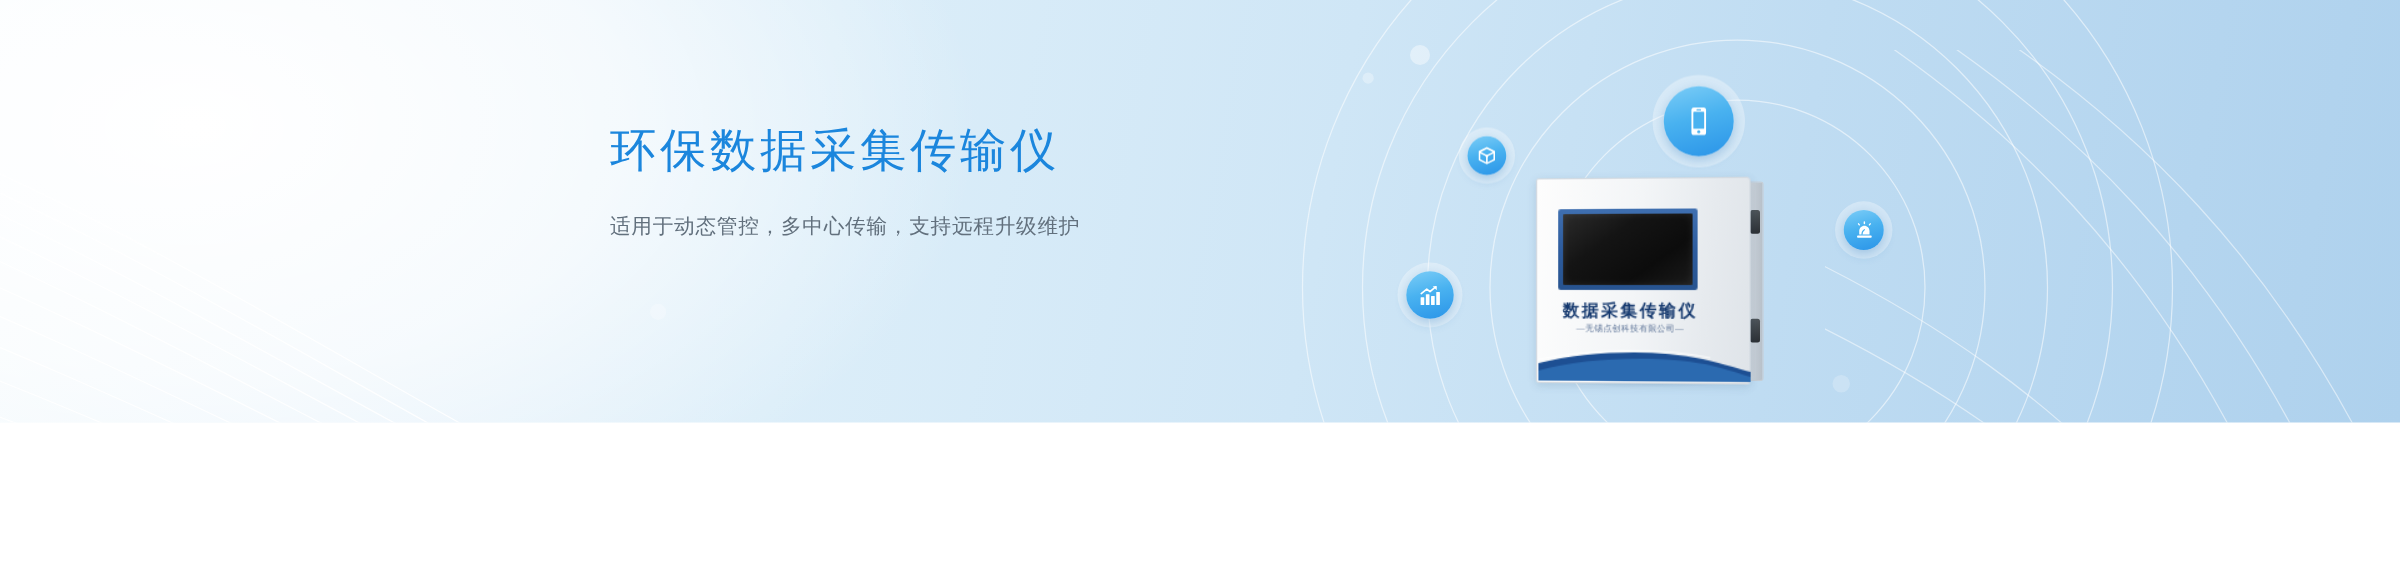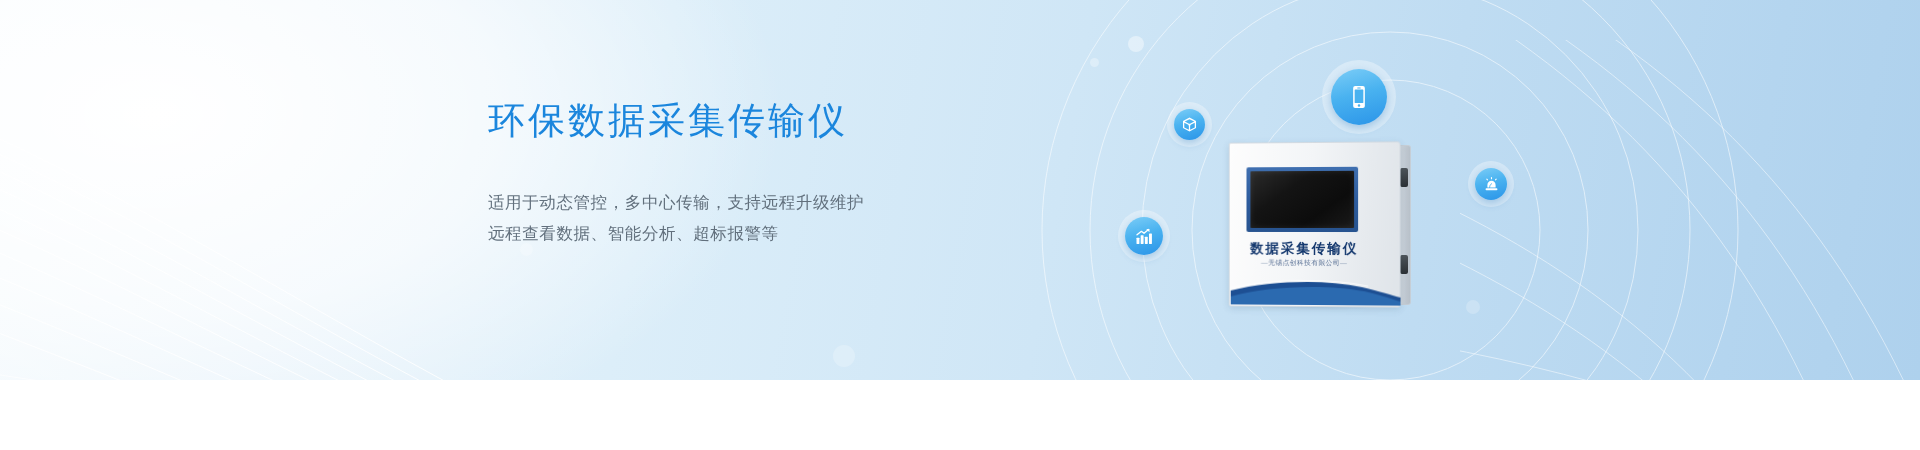--- a/index.html
+++ b/index.html
@@ -3,41 +3,41 @@
 <meta charset="utf-8">
 <style>
   * { margin:0; padding:0; box-sizing:border-box; }
   html,body { width:1920px; height:450px; overflow:hidden; }
   body {
     font-family:"Liberation Sans","DejaVu Sans",sans-serif;
     background:#ffffff;
   }
   #banner {
     position:relative;
-    width:1920px; height:380px;
+    width:1920px; height:338px;
     overflow:hidden;
     background:
       radial-gradient(ellipse 900px 520px at 8% 30%, #ffffff 0%, rgba(255,255,255,0.65) 38%, rgba(255,255,255,0) 70%),
       linear-gradient(100deg, #f4fafd 0%, #e8f3fb 16%, #dceef9 34%, #cfe6f6 55%, #bfdcf2 74%, #b4d5ef 90%, #aed1ed 100%);
   }
   
   .deco-lines-left { position:absolute; left:-40px; top:60px; width:900px; height:420px; pointer-events:none; }
   .deco-arcs-right { position:absolute; right:180px; top:-120px; width:700px; height:700px; pointer-events:none; }
   .deco-arcs-far   { position:absolute; right:-60px; top:40px; width:520px; height:460px; pointer-events:none; }
 
   
   .bubble { position:absolute; border-radius:50%; background:rgba(255,255,255,0.42); pointer-events:none; }
 
   
   .text-block { position:absolute; left:488px; top:98px; width:520px; }
   .headline {
     font-size:37px; line-height:46px; letter-spacing:3px;
     color:#1b86dd; font-weight:400; white-space:nowrap;
   }
-  .sub-list { margin-top:43px; }
+  .sub-list { margin-top:22px; }
   .sub-line {
     font-size:16.5px; line-height:31px; letter-spacing:0.6px;
     color:#62707d; font-weight:400; white-space:nowrap;
   }
 
   
   .device-wrap { position:absolute; left:1228px; top:142px; width:182px; height:172px; }
   .device-shadow {
     position:absolute; left:6px; top:152px; width:172px; height:16px;
     background:radial-gradient(ellipse at 50% 50%, rgba(60,95,135,0.22) 0%, rgba(60,95,135,0) 72%);
@@ -146,21 +146,20 @@
   <div class="bubble" style="left:1128px;top:36px;width:16px;height:16px;"></div>
   <div class="bubble" style="left:1090px;top:58px;width:9px;height:9px;opacity:0.75;"></div>
   <div class="bubble" style="left:833px;top:345px;width:22px;height:22px;opacity:0.55;"></div>
   <div class="bubble" style="left:520px;top:243px;width:13px;height:13px;opacity:0.6;"></div>
   <div class="bubble" style="left:1466px;top:300px;width:14px;height:14px;opacity:0.5;"></div>
 
   <div class="text-block">
     <div class="headline">环保数据采集传输仪</div>
     <div class="sub-list">
       <div class="sub-line">适用于动态管控，多中心传输，支持远程升级维护</div>
-      <div class="sub-line">远程查看数据、智能分析、超标报警等</div>
     </div>
   </div>
 
   <div class="device-wrap">
     <div class="device-shadow"></div>
     <div class="device-side"></div>
     <div class="hinge hinge-top"></div>
     <div class="hinge hinge-bot"></div>
 
     <div class="device-body">

